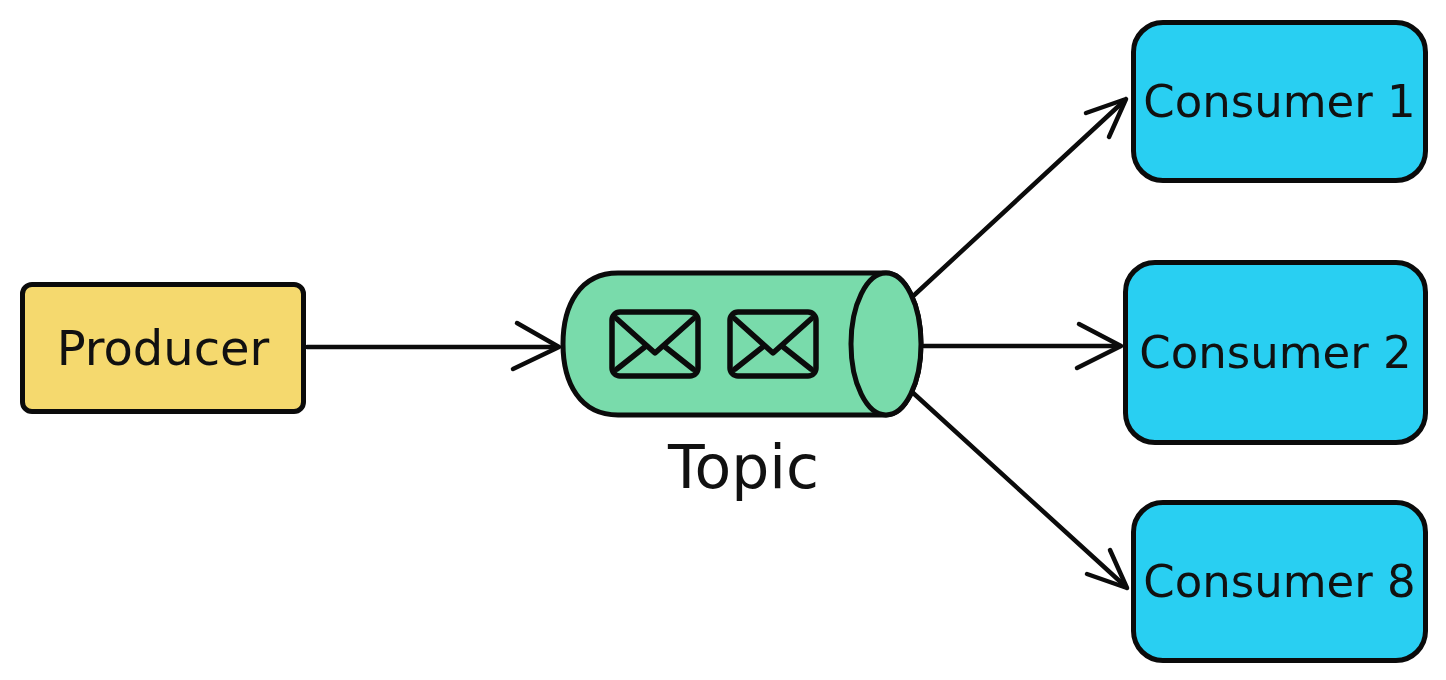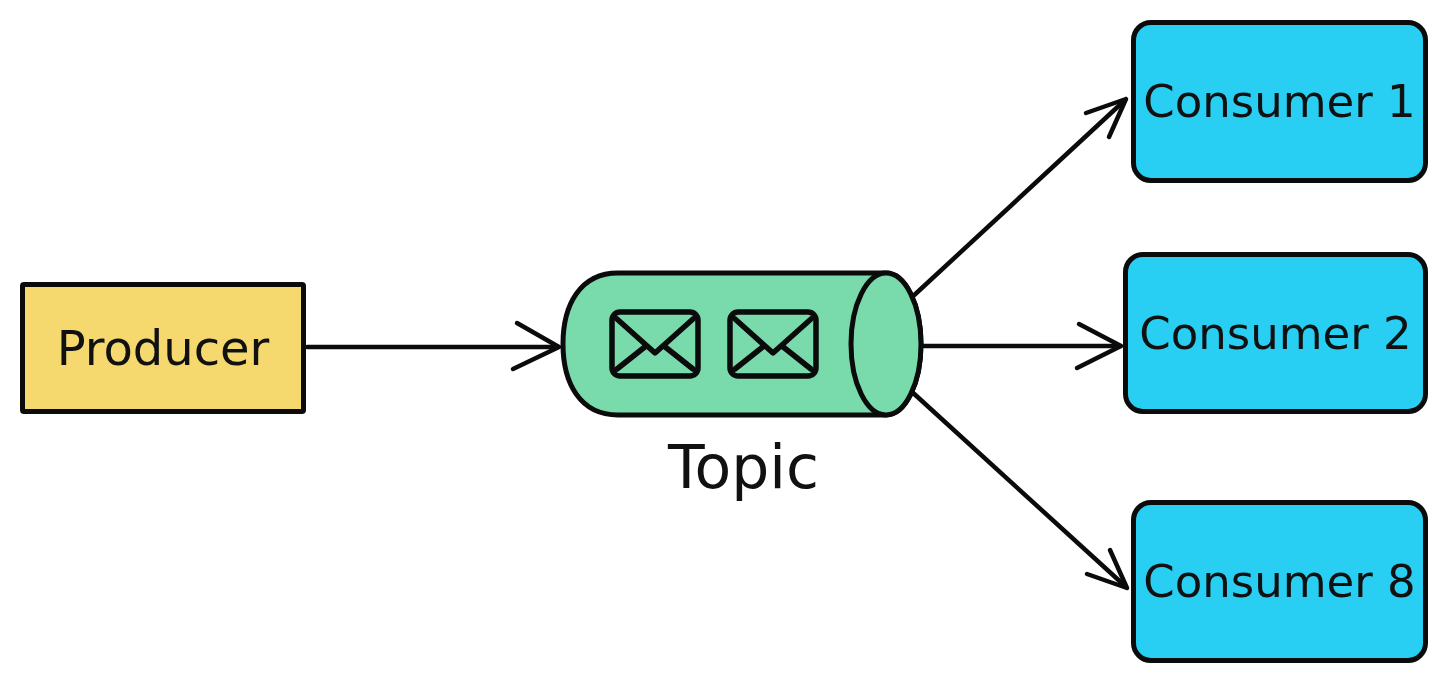--- a/index.html
+++ b/index.html
@@ -57,32 +57,32 @@
     display: flex;
     align-items: center;
     justify-content: center;
     border: 5px solid var(--stroke);
     color: var(--text);
     white-space: nowrap;
   }
 
   .node-producer {
     left: 20px; top: 282px; width: 286px; height: 132px;
-    border-radius: 4px;
+    border-radius: 12px;
     background: var(--producer-fill);
     font-size: 48px;
   }
 
   .node-consumer {
     background: var(--consumer-fill);
-    border-radius: 20px;
+    border-radius: 32px;
     font-size: 45px;
   }
   .node-consumer-1 { left: 1131px; top: 20px;  width: 297px; height: 163px; }
-  .node-consumer-2 { left: 1123px; top: 252px; width: 305px; height: 162px; }
+  .node-consumer-2 { left: 1123px; top: 260px; width: 305px; height: 185px; }
   .node-consumer-3 { left: 1131px; top: 500px; width: 297px; height: 163px; }
 
   .topic-label {
     position: absolute;
     left: 641px; top: 432px; width: 205px;
     text-align: center;
     color: var(--text);
     font-size: 60px;
   }
 </style>

